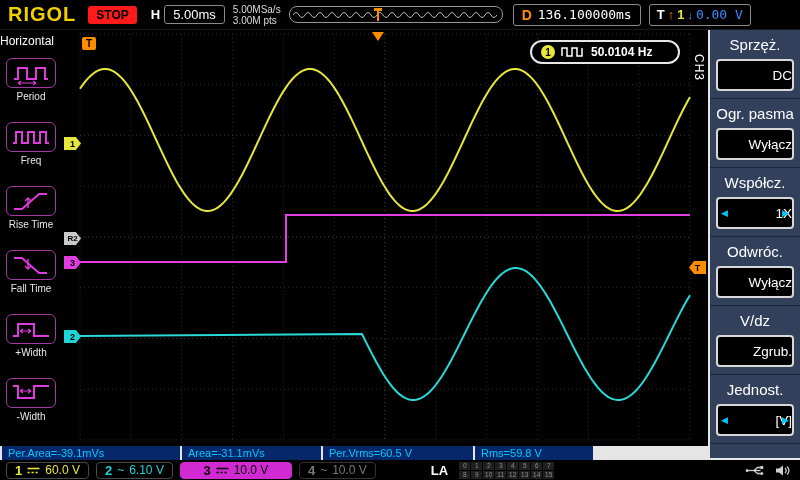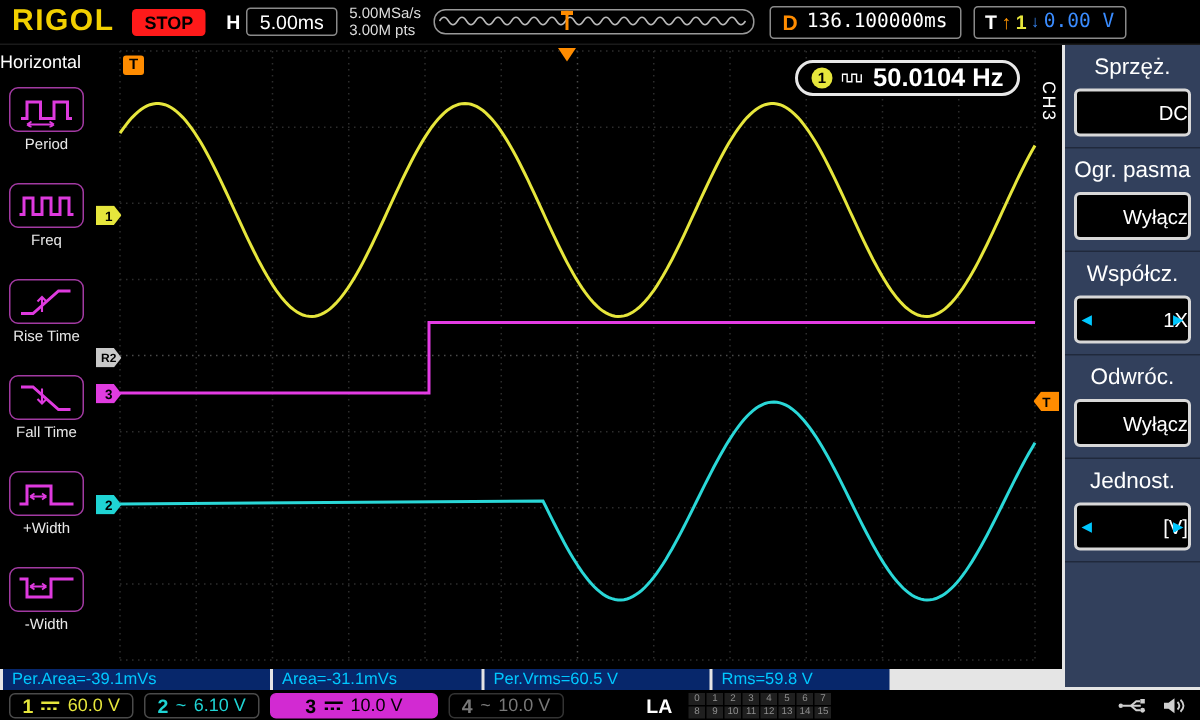--- a/index.html
+++ b/index.html
@@ -37,21 +37,21 @@
   .sb-label{margin-top:3px;font-size:10px;color:#e8e8e8;white-space:nowrap;}
 
   
   .scope{position:absolute;left:62px;top:30px;width:646px;height:416px;background:#000;}
   #wave-svg{position:absolute;left:0;top:0;}
   .freqbox{position:absolute;left:468px;top:10px;width:150px;height:24px;background:#000;
            border:2px solid #e8e8e8;border-radius:13px;display:flex;align-items:center;gap:6px;
            padding:0 9px;box-sizing:border-box;z-index:5;}
   .freq-ch{width:14px;height:14px;border-radius:50%;background:#e6e63c;color:#000;font-size:10px;
            font-weight:bold;display:flex;align-items:center;justify-content:center;flex:0 0 auto;}
-  .freq-val{font-size:17px;font-weight:bold;color:#fff;white-space:nowrap;}
+  .freq-val{font-size:12px;font-weight:bold;color:#fff;white-space:nowrap;}
   .marker{position:absolute;left:2px;width:17px;height:13px;font-size:9px;font-weight:bold;color:#000;
           display:flex;align-items:center;justify-content:center;
           clip-path:polygon(0 0,70% 0,100% 50%,70% 100%,0 100%);z-index:4;}
   .mk1{top:107px;background:#e6e63c;}
   .mkr{top:202px;background:#c9c9c9;font-size:8px;}
   .mk3{top:226px;background:#e03ce0;}
   .mk2{top:300px;background:#1fd4d4;}
   .tag-trig-top{position:absolute;left:20px;top:7px;width:14px;height:13px;background:#ff8c00;color:#000;
           font-weight:bold;font-size:10px;display:flex;align-items:center;justify-content:center;border-radius:2px;z-index:4;}
   .trig-pos-triangle{position:absolute;left:310px;top:2px;width:0;height:0;border-left:6px solid transparent;
@@ -344,20 +344,26 @@
         <span class="mi-arrow r">▶</span>
       </div>
     </div>
     <div class="mi">
       <div class="mi-title">Odwróc.</div>
       <div class="mi-box">
         <span>Wyłącz</span>
       </div>
     </div>
     <div class="mi">
+      <div class="mi-title">V/dz</div>
+      <div class="mi-box">
+        <span>Zgrub.</span>
+      </div>
+    </div>
+    <div class="mi">
       <div class="mi-title">Jednost.</div>
       <div class="mi-box">
         <span class="mi-arrow l">◀</span>
         <span>[V]</span>
         <span class="mi-arrow r">▶</span>
       </div>
     </div>
   </div>
 
 </div>

